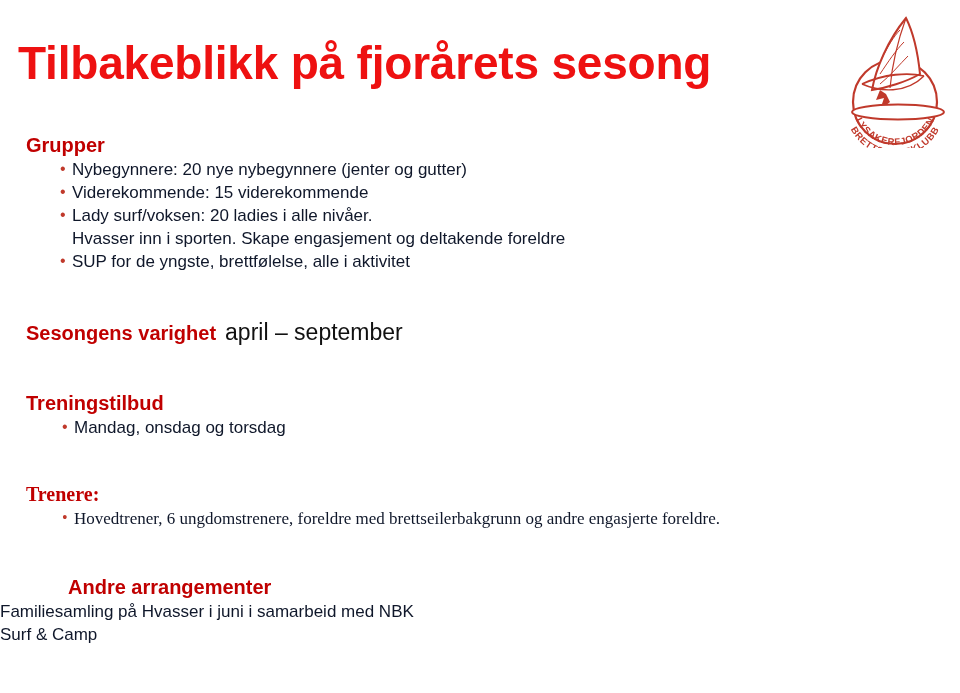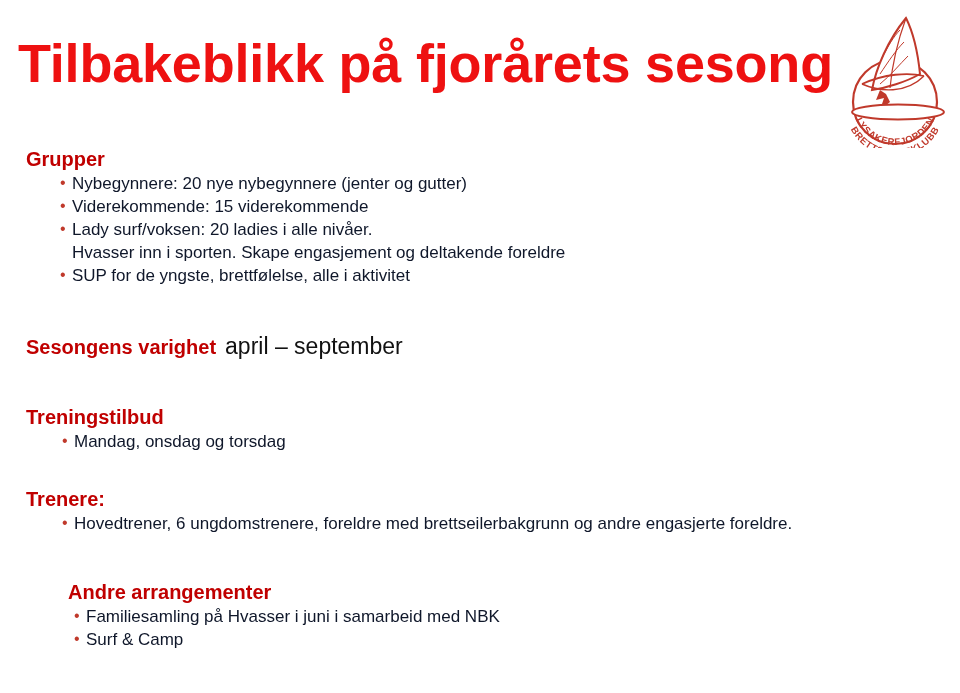--- a/index.html
+++ b/index.html
@@ -20,21 +20,21 @@
     position: absolute;
     inset: 0;
     background: #ffffff;
   }
 
   
   .slide-title {
     position: absolute;
     left: 18px;
     top: 34px;
-    font-size: 54px;
+    font-size: 46px;
     line-height: 58px;
     font-weight: bold;
     color: #EE1111;
     letter-spacing: -0.2px;
     white-space: nowrap;
   }
 
   
   .logo {
     position: absolute;
@@ -42,21 +42,21 @@
     top: 6px;
     width: 118px;
     height: 142px;
   }
   .logo svg { display: block; }
 
   
   .content {
     position: absolute;
     left: 0;
-    top: 146px;
+    top: 132px;
     width: 775px;
   }
 
   .section { position: relative; }
 
   .section-heading {
     color: #C00000;
     font-weight: bold;
     font-size: 20px;
     line-height: 26px;
@@ -91,29 +91,29 @@
     position: absolute;
     left: -12px;
     top: -1px;
     color: #C0392B;
     font-size: 16px;
     line-height: 23px;
   }
   ul.bullets.ind-a  { padding-left: 72px; }
   ul.bullets.ind-b  { padding-left: 74px; }
   ul.bullets.ind-c  { padding-left: 74px; }
-  ul.bullets.ind-d  { padding-left: 86px; }
+  ul.bullets.ind-d  { }
 
   li.cont { padding-left: 0px; }
 
   
   .sp-groups      { margin-top: 0px; }
   .sp-varighet    { margin-top: 46px; }
   .sp-trening     { margin-top: 44px; }
-  .sp-trenere     { margin-top: 33px; }
+  .sp-trenere     { margin-top: 42px; font-family: Liberation Serif, serif; }
   .sp-andre       { margin-top: 44px; }
   .list-gap       { margin-top: 4px; }
 </style>
 </head>
 <body>
 
 <div class="slide">
 
   <div class="slide-title">Tilbakeblikk på fjorårets sesong</div>
 

